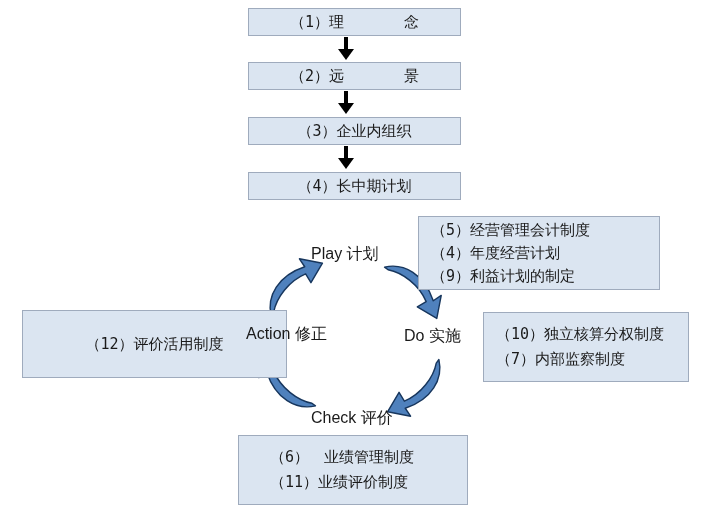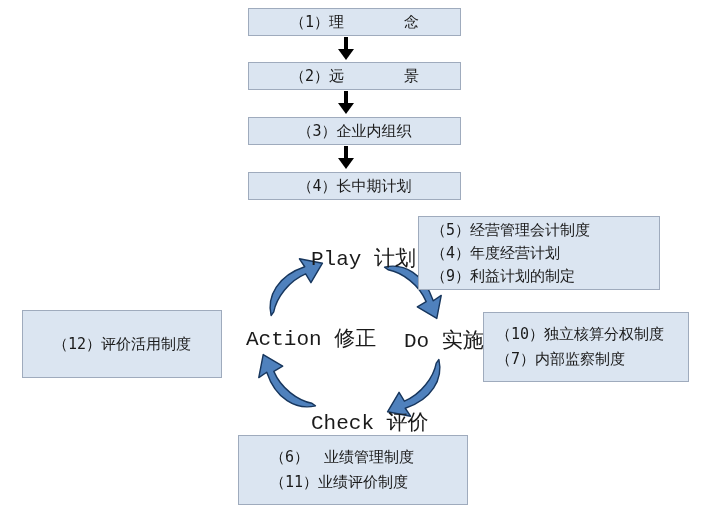--- a/index.html
+++ b/index.html
@@ -60,22 +60,22 @@
     content: "";
     position: absolute;
     left: 0; top: 12px;
     width: 0; height: 0;
     border-left: 8px solid transparent;
     border-right: 8px solid transparent;
     border-top: 11px solid var(--flow_arrow);
   }
   .cycle-label {
     position: absolute;
-    font-family: Liberation Mono, monospace;
-    font-size: 21px;
+    font-family: Liberation Sans, sans-serif;
+    font-size: 16px;
     white-space: pre;
     z-index: 3;
     color: var(--text_color);
   }
   .cycle-arrow {
     position: absolute;
     width: 62px;
     height: 62px;
     z-index: 1;
   }
@@ -127,21 +127,21 @@
     <div class="line">（5）经营管理会计制度</div>
     <div class="line">（4）年度经营计划</div>
     <div class="line">（9）利益计划的制定</div>
   </div>
 
   <div class="box multi-box" style="left:483px; top:312px; width:206px; height:70px; padding-left:12px">
     <div class="line" style="line-height:25px">（10）独立核算分权制度</div>
     <div class="line" style="line-height:25px">（7）内部监察制度</div>
   </div>
 
-  <div class="box multi-box" style="left:22px; top:310px; width:200px; height:68px; align-items:center">
+  <div class="box multi-box" style="left:22px; top:310px; width:265px; height:68px; align-items:center">
     <div class="line">（12）评价活用制度</div>
   </div>
 
   <div class="box multi-box" style="left:238px; top:435px; width:230px; height:70px; padding-left:31px">
     <div class="line" style="line-height:25px">（6）　业绩管理制度</div>
     <div class="line" style="line-height:25px">（11）业绩评价制度</div>
   </div>
 
 </div>
 

